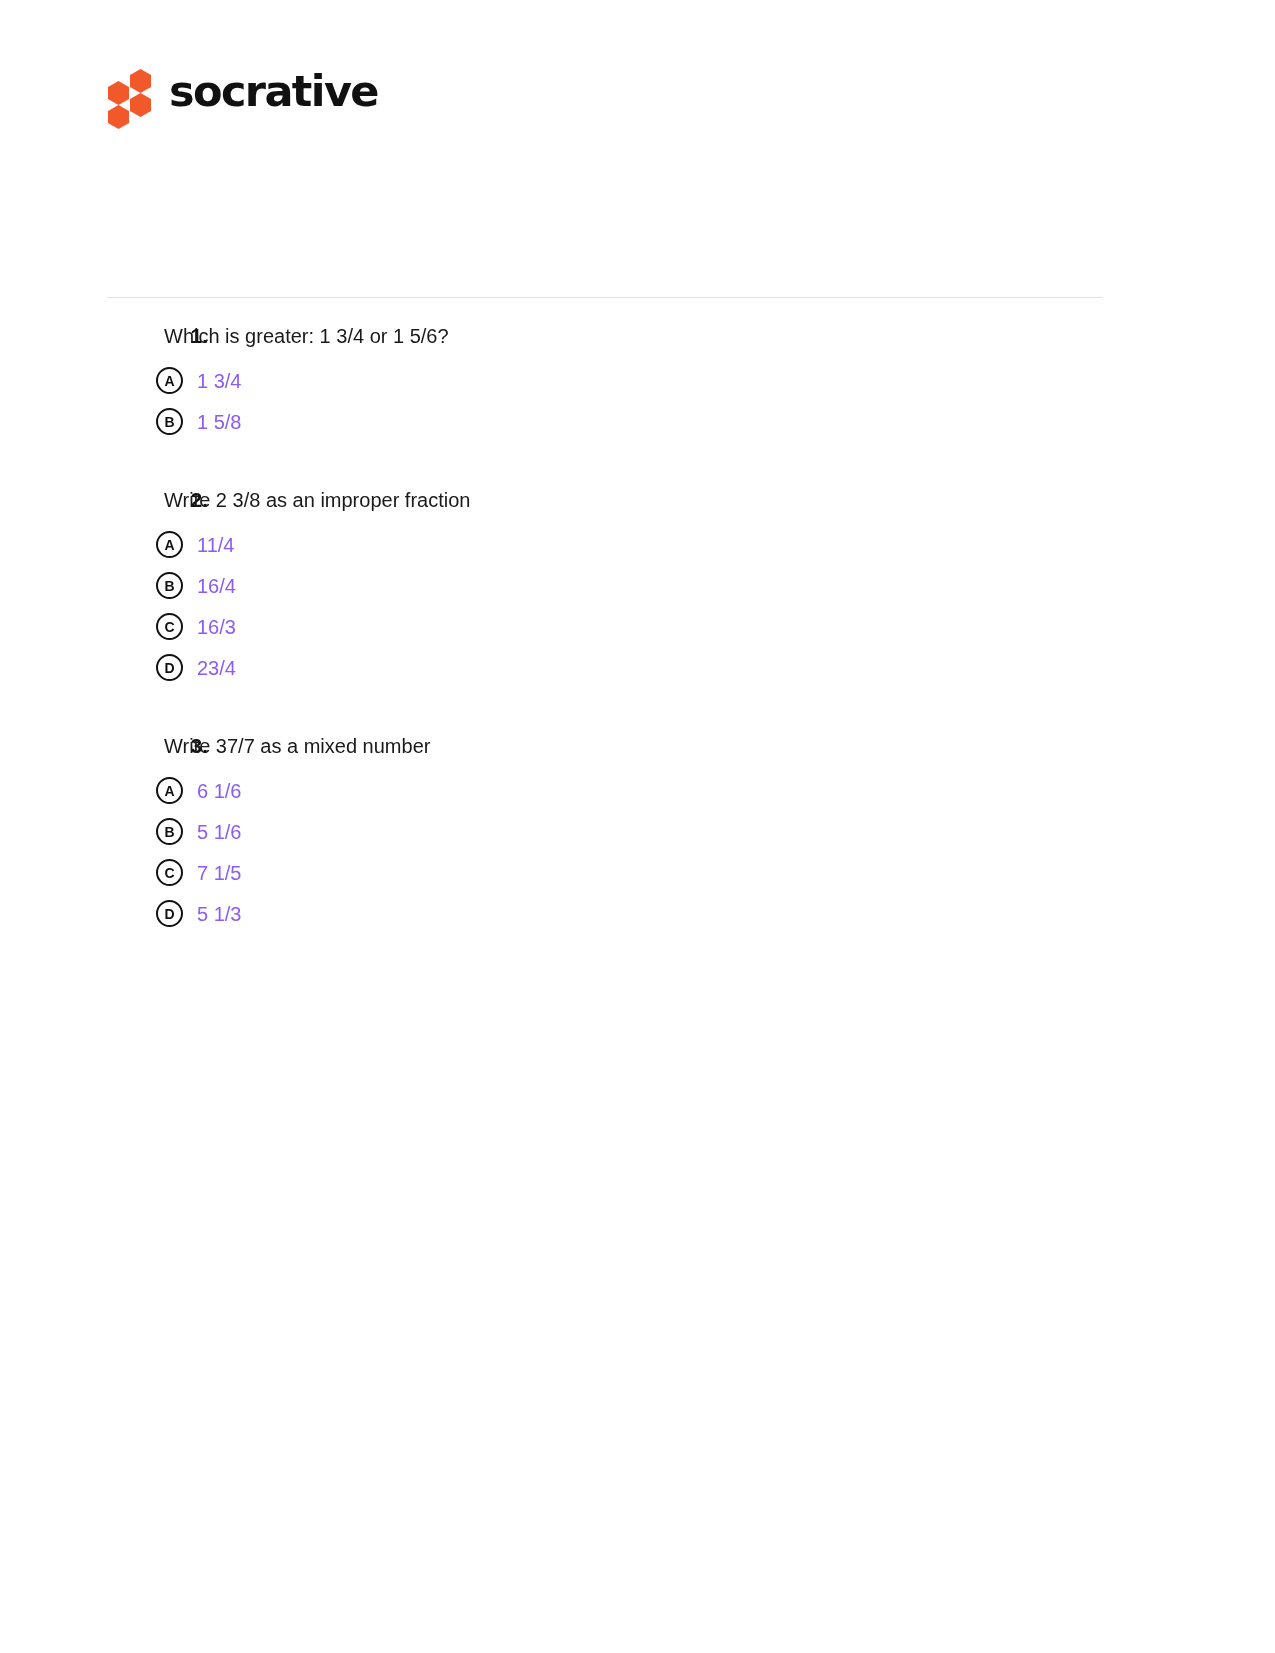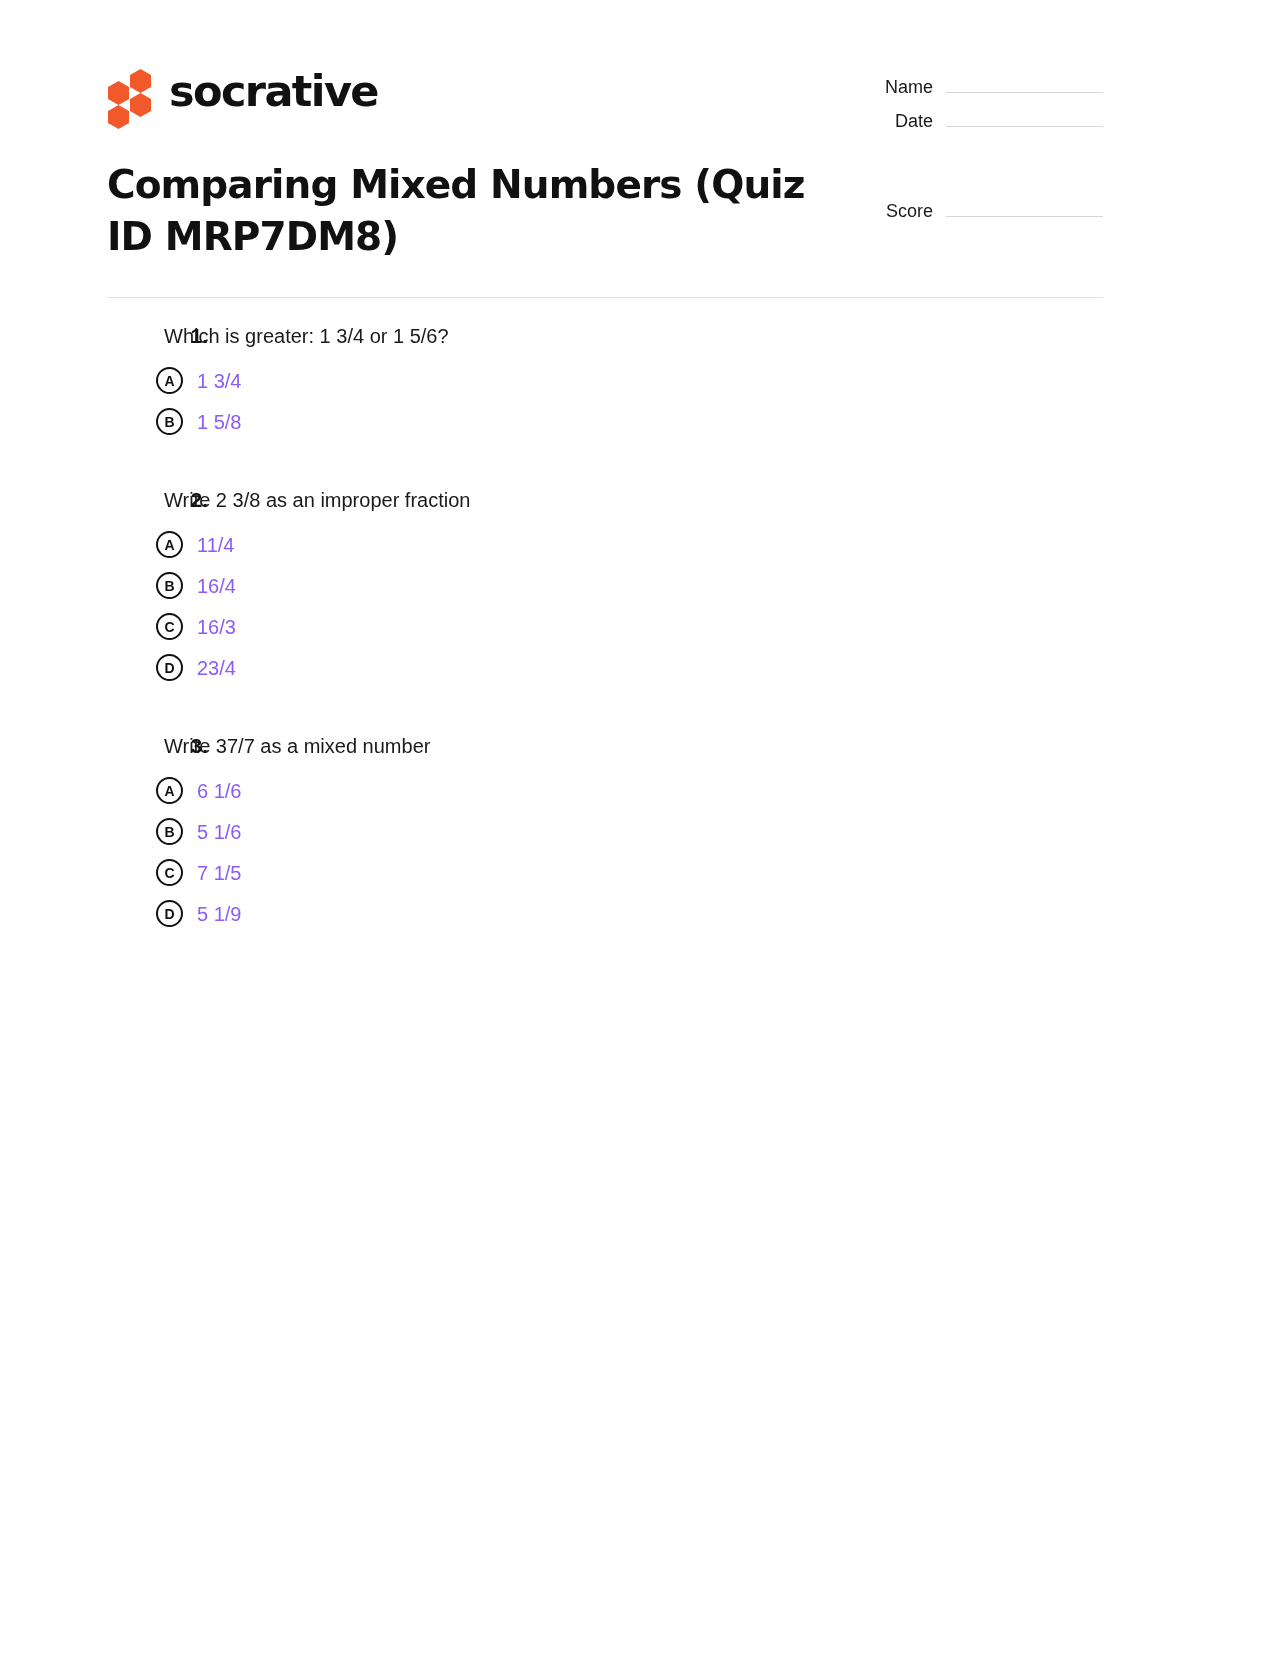--- a/index.html
+++ b/index.html
@@ -193,36 +193,21 @@
     <div class="brand">
       <div class="logo-mark">
         <span class="hex h1"></span>
         <span class="hex h2"></span>
         <span class="hex h3"></span>
         <span class="hex h4"></span>
       </div>
       <div class="wordmark">socrative</div>
     </div>
 
-    <div class="quiz-title">Comparing Mixed Numbers (Quiz ID MRP7DM8)</div>
-
-    <div class="meta">
-      <div class="meta-row">
-        <span class="meta-label">Name</span>
-        <span class="meta-line"></span>
-      </div>
-      <div class="meta-row">
-        <span class="meta-label">Date</span>
-        <span class="meta-line"></span>
-      </div>
-      <div class="meta-row score">
-        <span class="meta-label">Score</span>
-        <span class="meta-line"></span>
-      </div>
-    </div>
+
 
   </div>
 
   <div class="divider"></div>
 
   <div class="questions">
       <div class="question-block">
         <div class="question-head">
           <span class="q-num">1.</span>
           <span class="q-text">Which is greater: 1 3/4 or 1 5/6?</span>
@@ -270,18 +255,18 @@
         <div class="choice">
           <span class="choice-bubble">B</span>
           <span class="choice-text">5 1/6</span>
         </div>
         <div class="choice">
           <span class="choice-bubble">C</span>
           <span class="choice-text">7 1/5</span>
         </div>
         <div class="choice">
           <span class="choice-bubble">D</span>
-          <span class="choice-text">5 1/9</span>
+          <span class="choice-text">5 1/3</span>
         </div>
       </div>
     </div>
 
 </div>
 
 </body></html>

